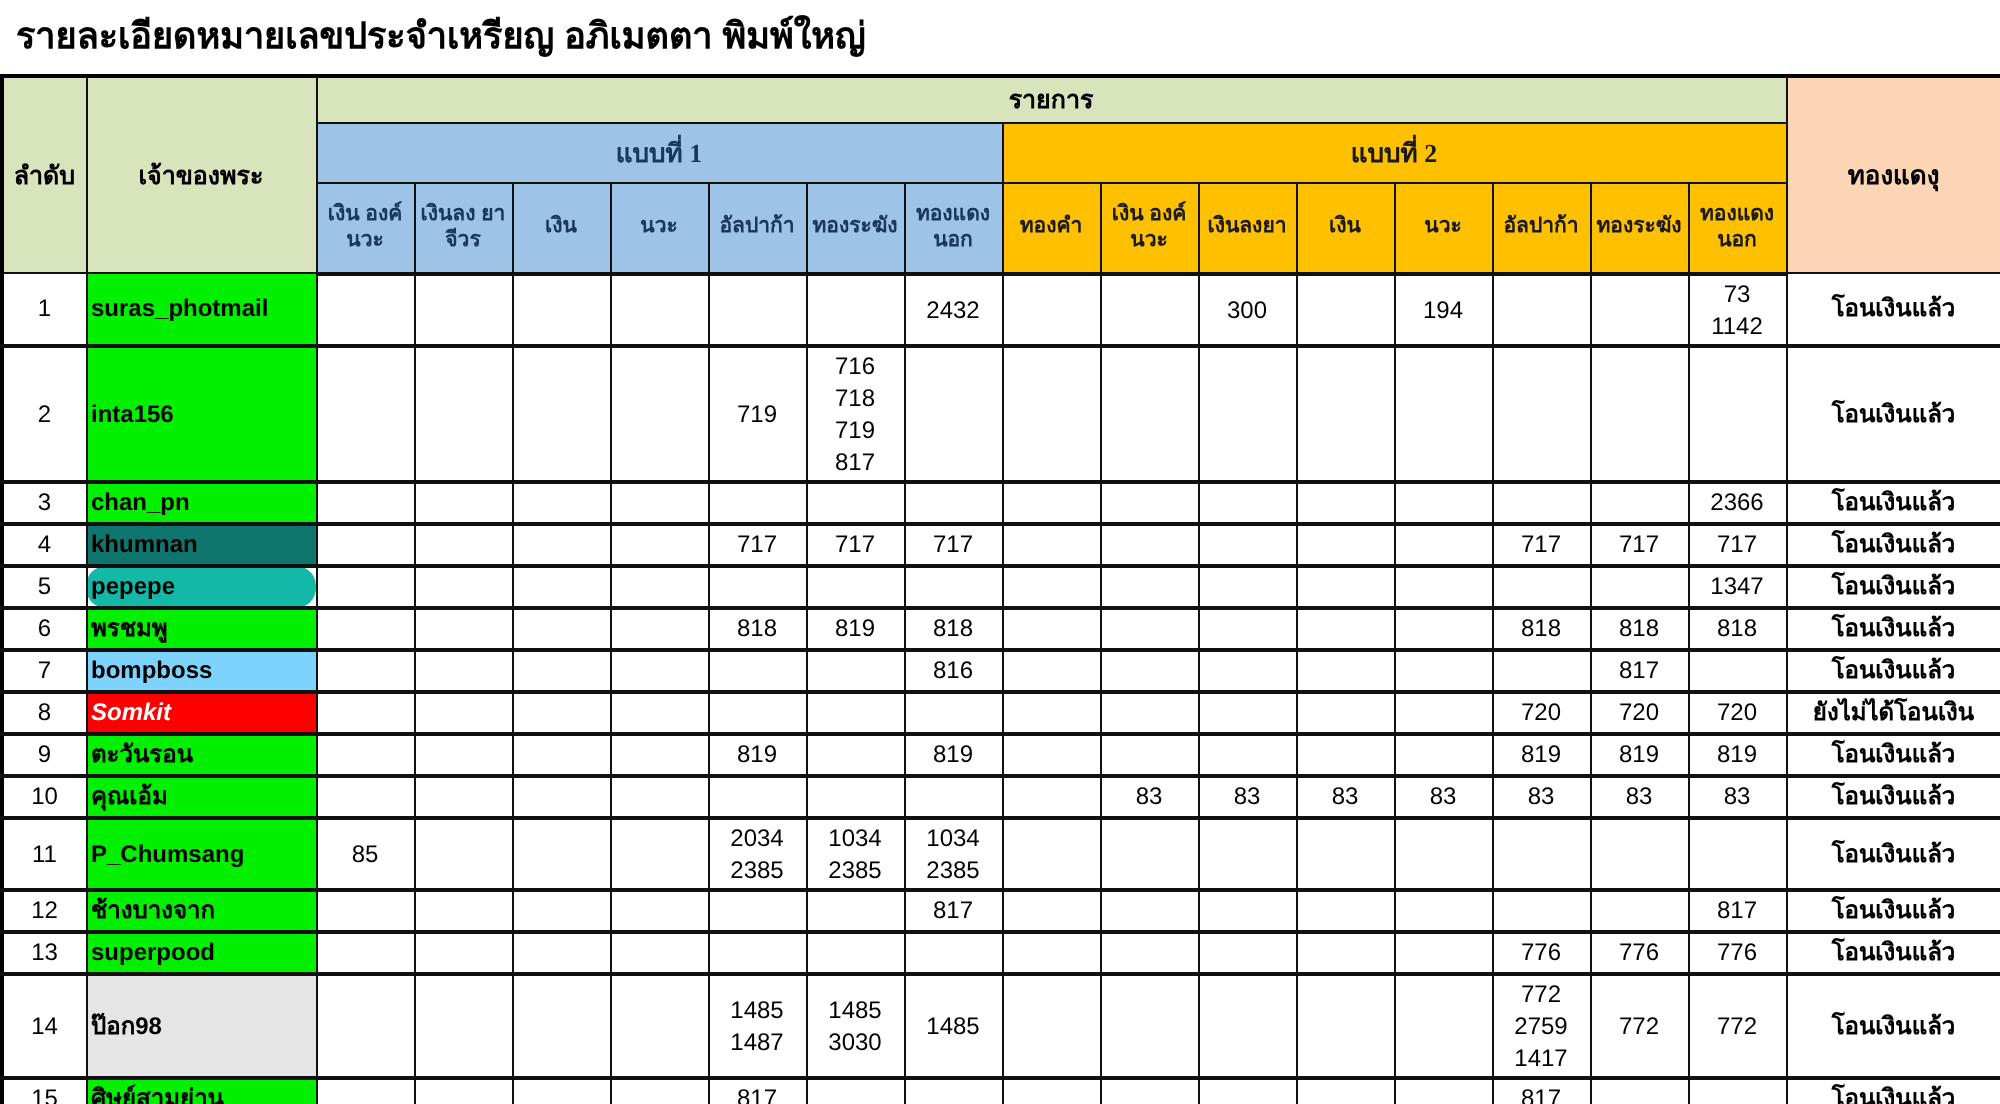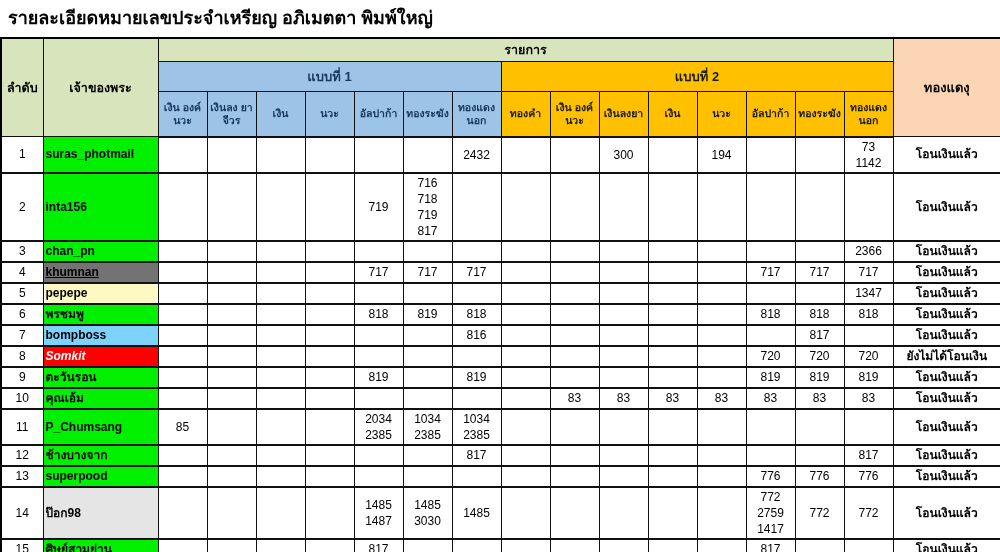--- a/index.html
+++ b/index.html
@@ -8,21 +8,21 @@
 
   .title { font-size:18px; font-weight:bold; margin:6px 0 7px 8px; line-height:24px; }
 
   table.sheet { border-collapse:collapse; table-layout:fixed; width:1000px; border:2px solid #000; }
   .sheet th, .sheet td { border:1px solid #111; padding:1px 2px; overflow:hidden; }
   .sheet tbody td { border-bottom-width:2px; }
   .sheet thead tr:last-child th { border-bottom-width:2px; }
 
   
   tr.row-items  { height:21px; }
-  tr.row-bands  { height:30px; }
+  tr.row-bands  { height:30px;font-family:Liberation Serif, serif; }
   tr.row-subs   { height:45px; }
   thead th { font-weight:bold; text-align:center; vertical-align:middle; }
 
   .h-green  { background:#d8e4bc; font-size:12.5px; }
   .h-blue   { background:#9dc3e6; color:#17375d; }
   .h-orange { background:#ffc000; color:#1a1a1a; }
   .h-note   { background:#fbd5b4; font-size:13px; }
   .band     { font-size:13px; }
   .sub      { font-size:10.5px; line-height:13px; padding:1px 1px; }
 
@@ -138,41 +138,41 @@
           <td class="c-val"></td>
           <td class="c-val"></td>
           <td class="c-val"></td>
           <td class="c-val"></td>
           <td class="c-val"></td>
           <td class="c-val">2366</td>
           <td class="c-note">โอนเงินแล้ว</td>
         </tr>
         <tr>
           <td class="c-no">4</td>
-          <td class="c-owner" style="background: #737373; text-decoration: underline;">khumnan</td>
+          <td class="c-owner" style="background: #0f766e;">khumnan</td>
           <td class="c-val"></td>
           <td class="c-val"></td>
           <td class="c-val"></td>
           <td class="c-val"></td>
           <td class="c-val">717</td>
           <td class="c-val">717</td>
           <td class="c-val">717</td>
           <td class="c-val"></td>
           <td class="c-val"></td>
           <td class="c-val"></td>
           <td class="c-val"></td>
           <td class="c-val"></td>
           <td class="c-val">717</td>
           <td class="c-val">717</td>
           <td class="c-val">717</td>
           <td class="c-note">โอนเงินแล้ว</td>
         </tr>
         <tr>
           <td class="c-no">5</td>
-          <td class="c-owner" style="background: #fef9c3; border-radius: 10px;">pepepe</td>
+          <td class="c-owner" style="background: #14b8a6; border-radius: 10px;">pepepe</td>
           <td class="c-val"></td>
           <td class="c-val"></td>
           <td class="c-val"></td>
           <td class="c-val"></td>
           <td class="c-val"></td>
           <td class="c-val"></td>
           <td class="c-val"></td>
           <td class="c-val"></td>
           <td class="c-val"></td>
           <td class="c-val"></td>

